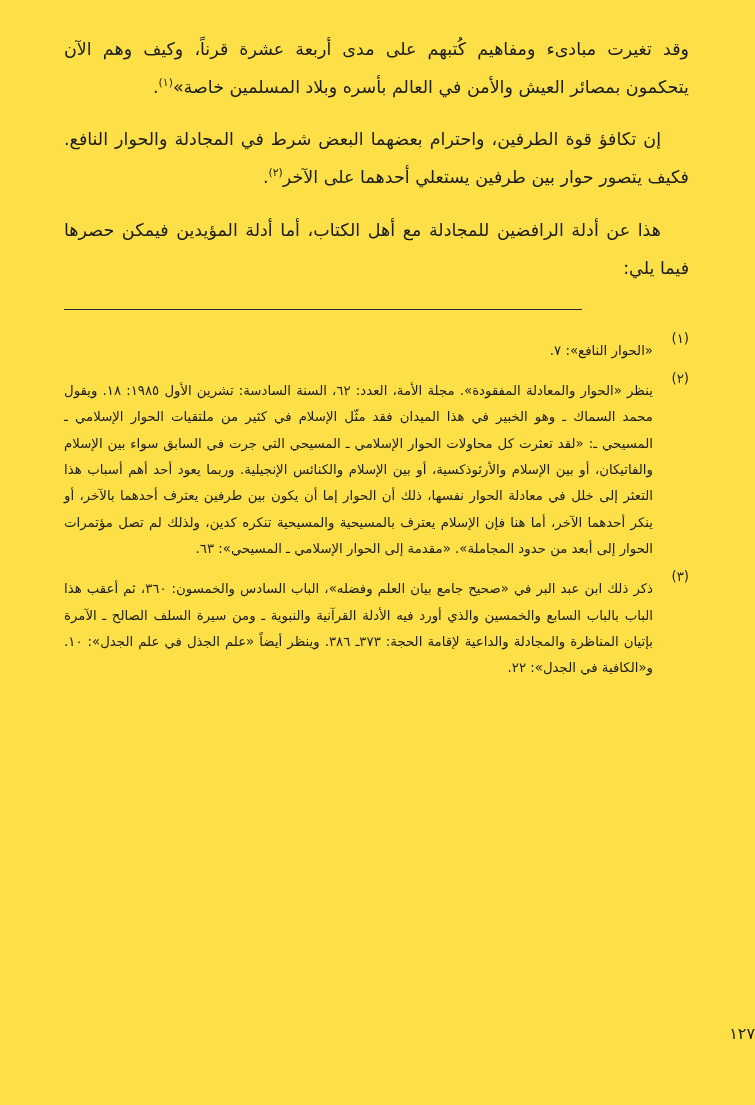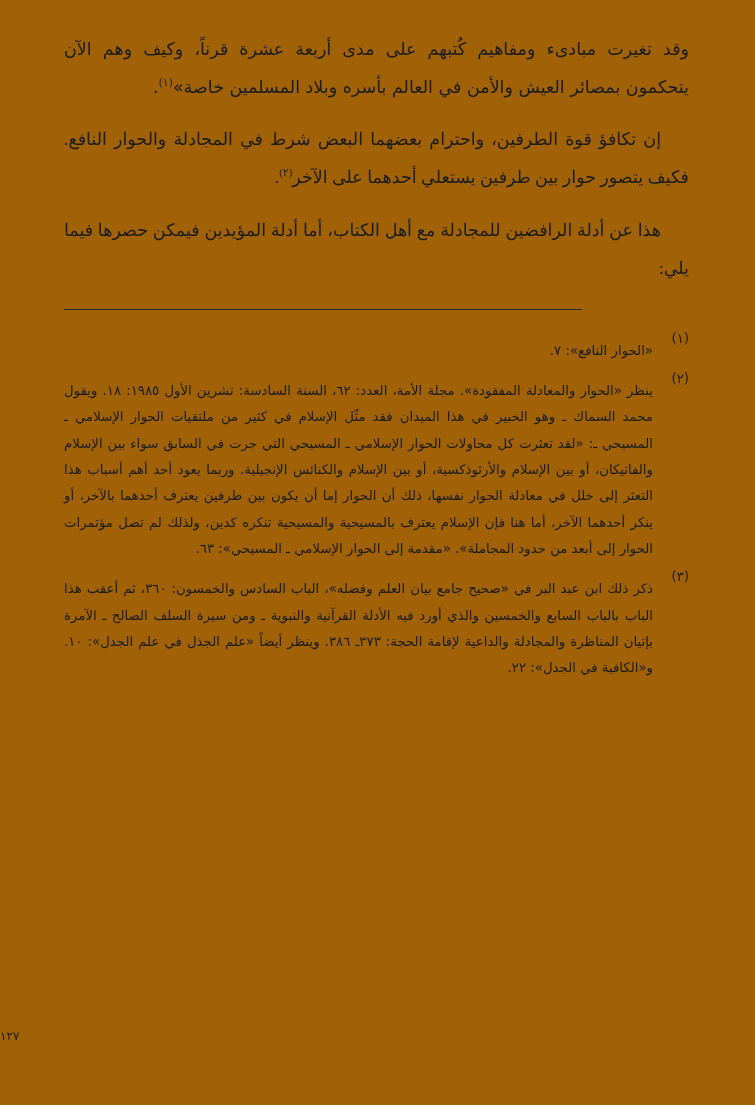--- a/index.html
+++ b/index.html
@@ -5,41 +5,40 @@
   html, body {
     margin: 0;
     padding: 0;
     background: #ffffff;
   }
   .page {
     position: relative;
     width: 755px;
     height: 1105px;
     margin: 0 auto;
-    background: #a16207;
+    background: #fde047;
     color: #1b1b1b;
     font-family: "DejaVu Sans", sans-serif;
     direction: rtl;
     box-sizing: border-box;
     padding: 30px 66px 20px 64px;
     overflow: hidden;
   }
   
   .body-text {
     font-size: 17.5px;
     line-height: 2.18;
     text-align: justify;
     text-justify: inter-word;
   }
   .para {
     margin: 0 0 14px 0;
   }
   .para.indent {
     text-indent: 28px;
-    font-family: Liberation Serif, serif;
   }
   .fn-ref {
     font-size: 0.62em;
     vertical-align: super;
     letter-spacing: 0;
   }
   
   .footnote-rule {
     border: none;
     border-top: 1.5px solid #2a2a2a;
@@ -66,22 +65,22 @@
   .fn-text {
     flex: 1 1 auto;
     margin-top: 12px;
   }
   
   .page-number {
     position: absolute;
     bottom: 62px;
     left: 0;
     width: 100%;
-    text-align: left;
-    font-size: 12px;
+    text-align: right;
+    font-size: 16px;
     color: #1b1b1b;
   }
 </style>
 </head>
 <body>
 
 <div class="page">
 
   <main class="body-text">
 

